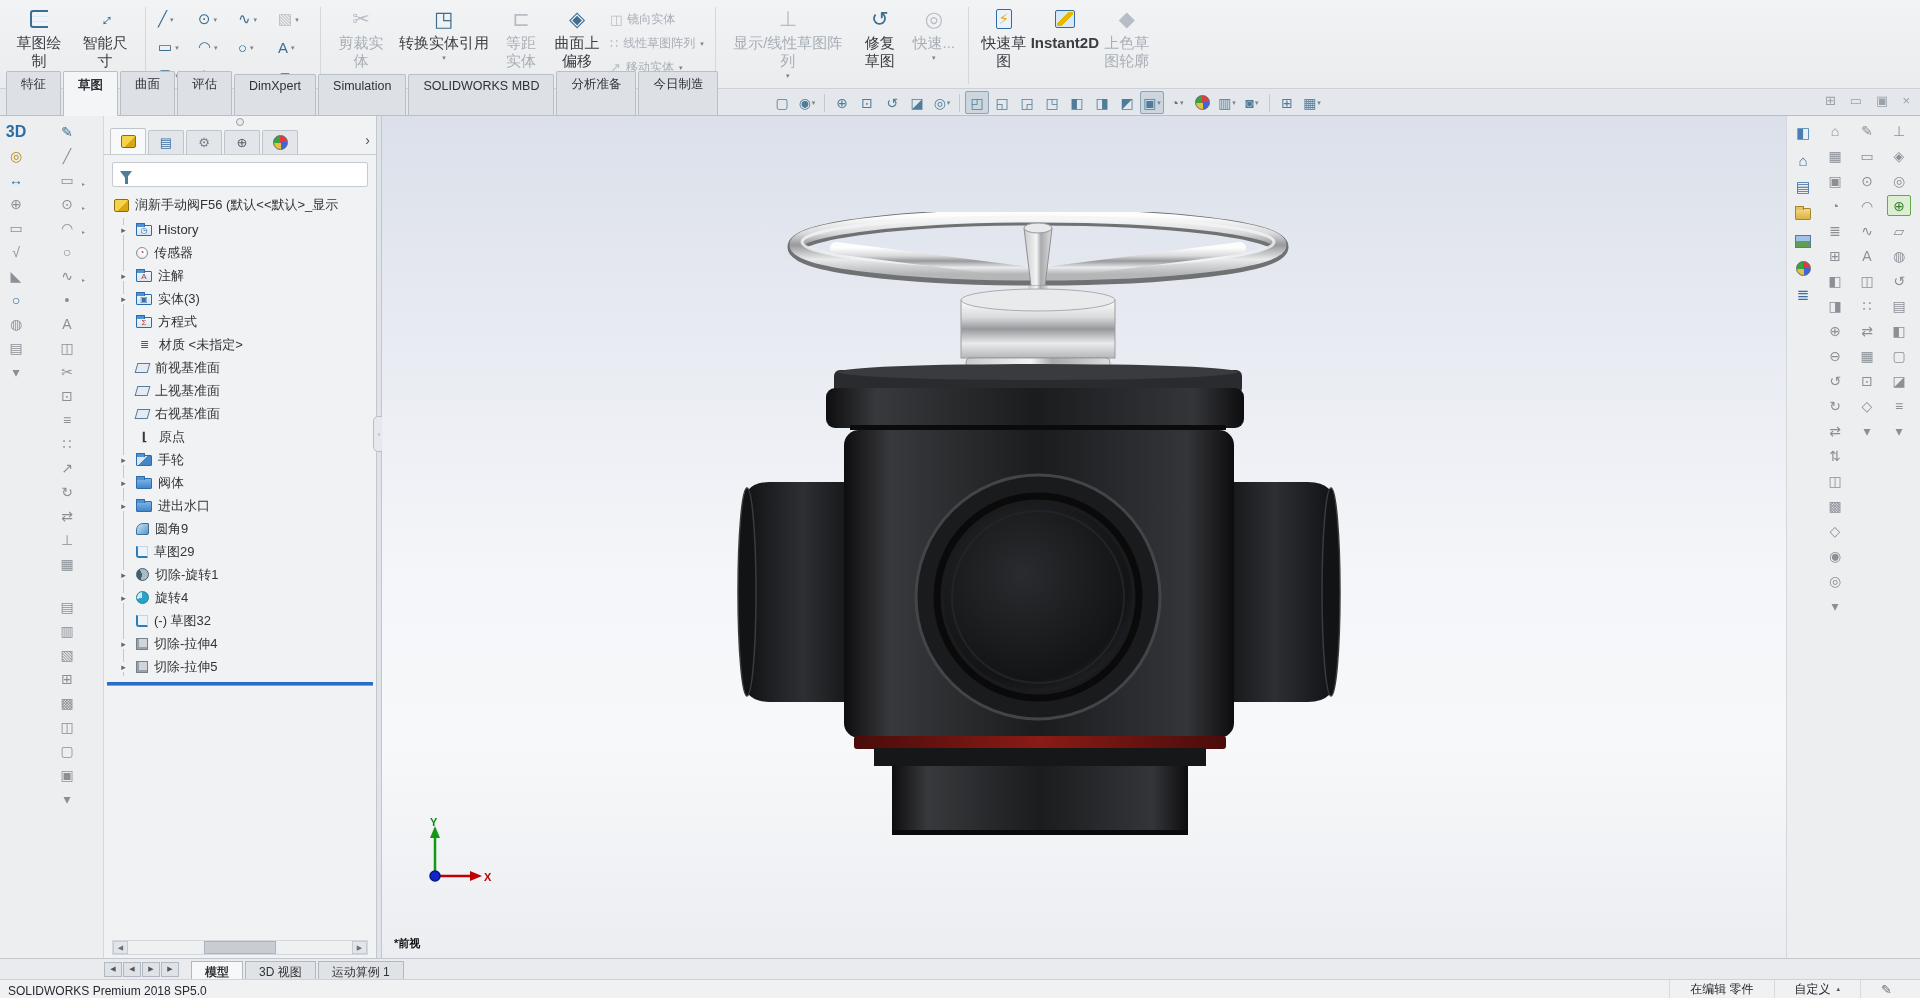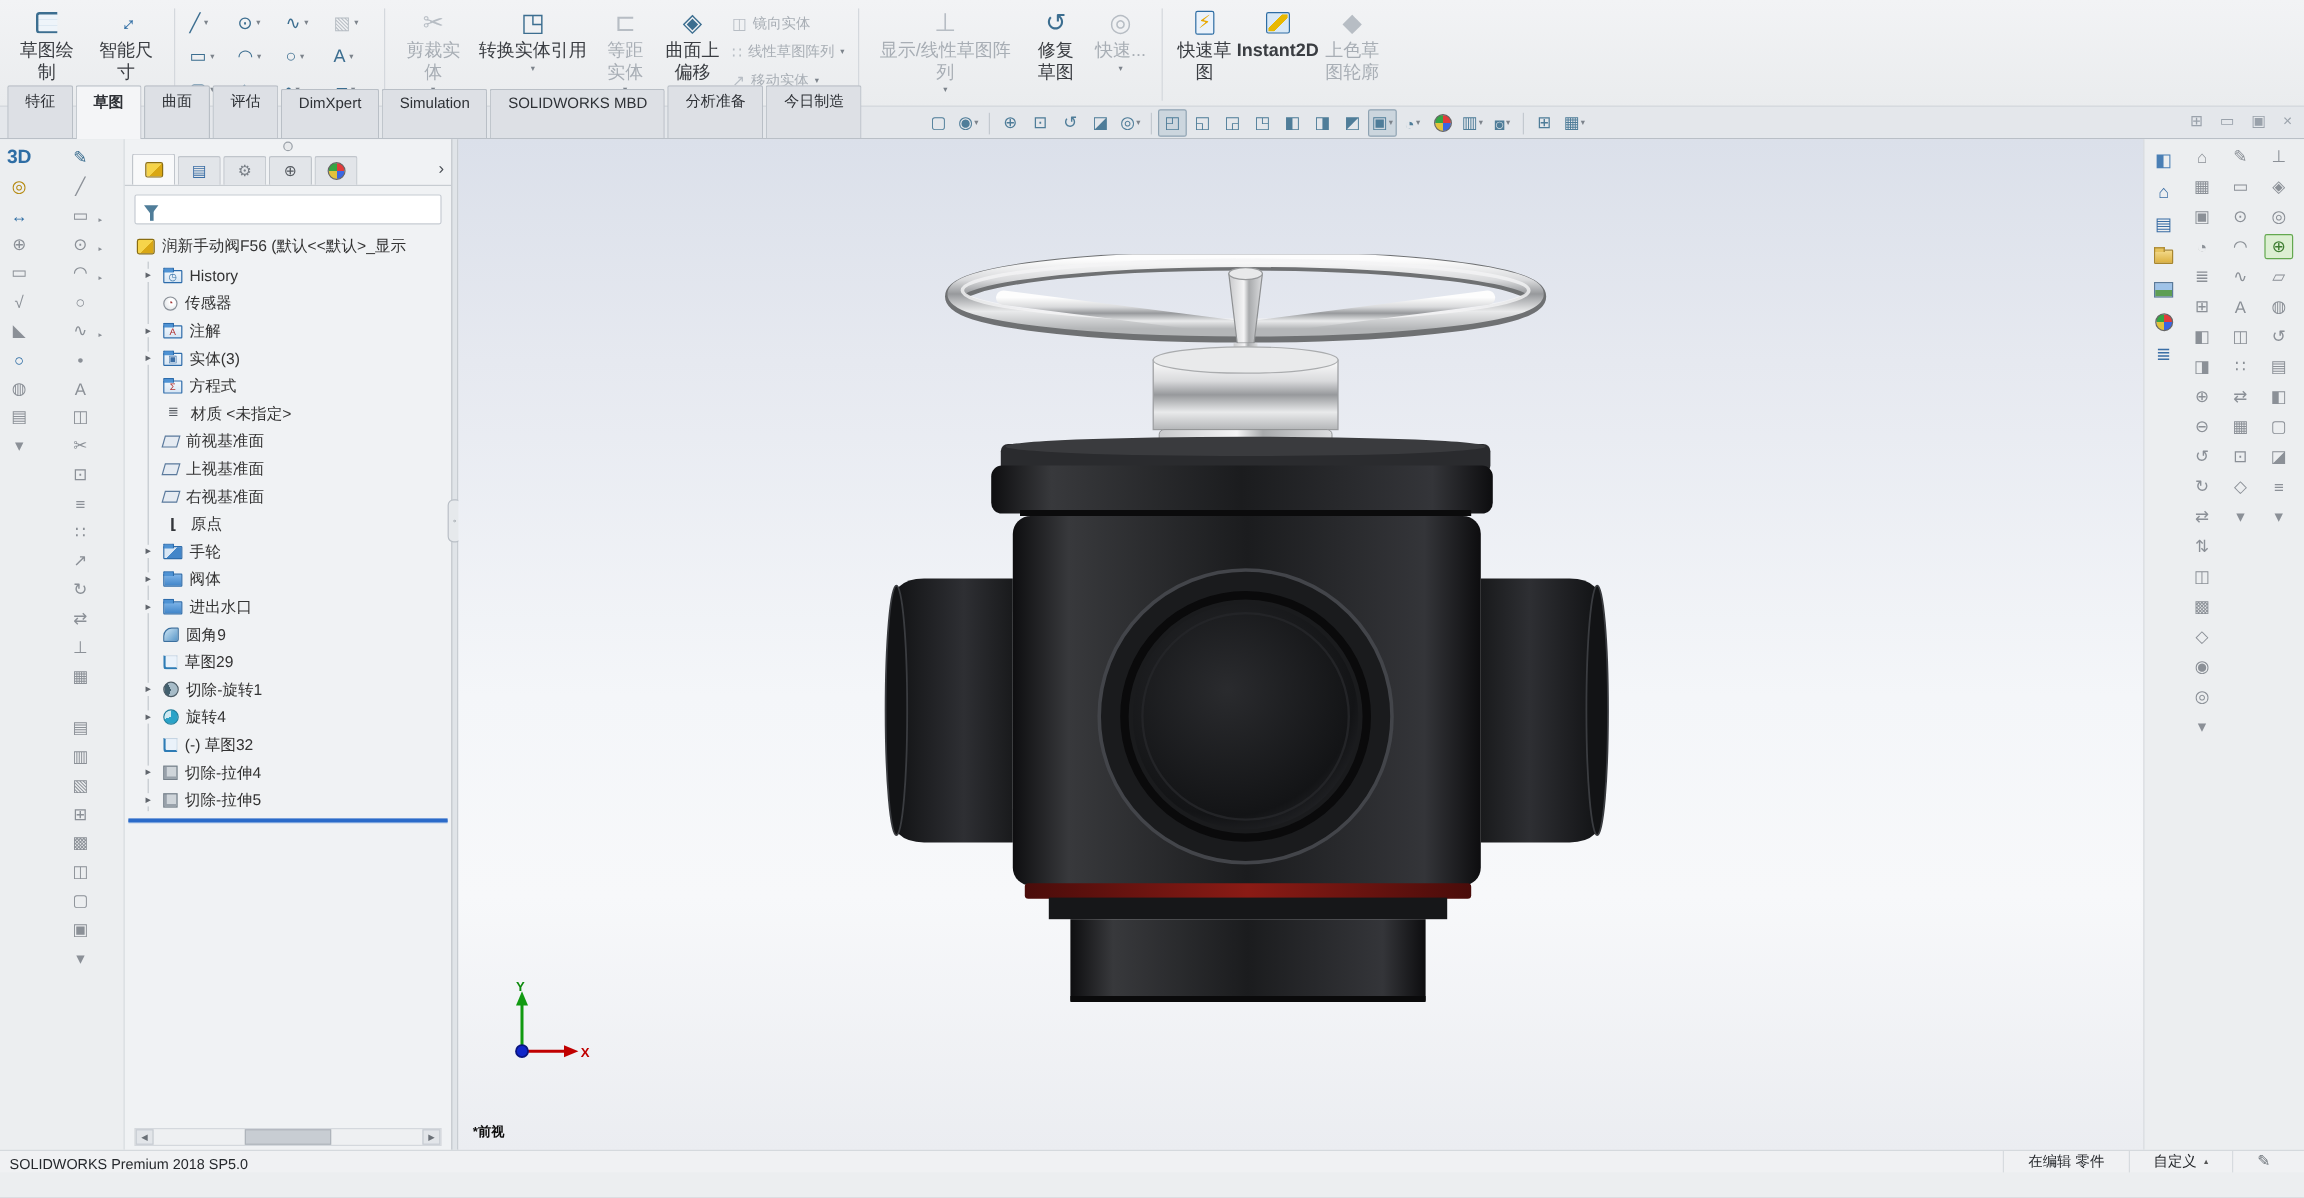--- a/index.html
+++ b/index.html
@@ -924,20 +924,33 @@
           <div class="dicon">
             <span>≡</span>
           </div>
           <div class="dicon">
             <span>▾</span>
           </div>
         </div>
     </div>
   </div>
 
+  <div id="sheetbar">
+    <div id="navbtns">
+        <div class="navb">◀</div>
+        <div class="navb">◀</div>
+        <div class="navb">▶</div>
+        <div class="navb">▶</div>
+      </div>
+    <div id="sheettabs" style="display:flex;align-items:flex-end;height:100%;padding-top:3px;">
+        <div class="stab active">模型</div>
+        <div class="stab">3D 视图</div>
+        <div class="stab">运动算例 1</div>
+      </div>
+  </div>
 
   <div id="statusbar">
     <span>SOLIDWORKS Premium 2018 SP5.0</span>
     <span class="sspacer"></span>
     <span class="sitem">
       <span>在编辑 零件</span>
     </span>
     <span class="sitem">
       <span>自定义</span>
         <span class="scaret">▴</span>

